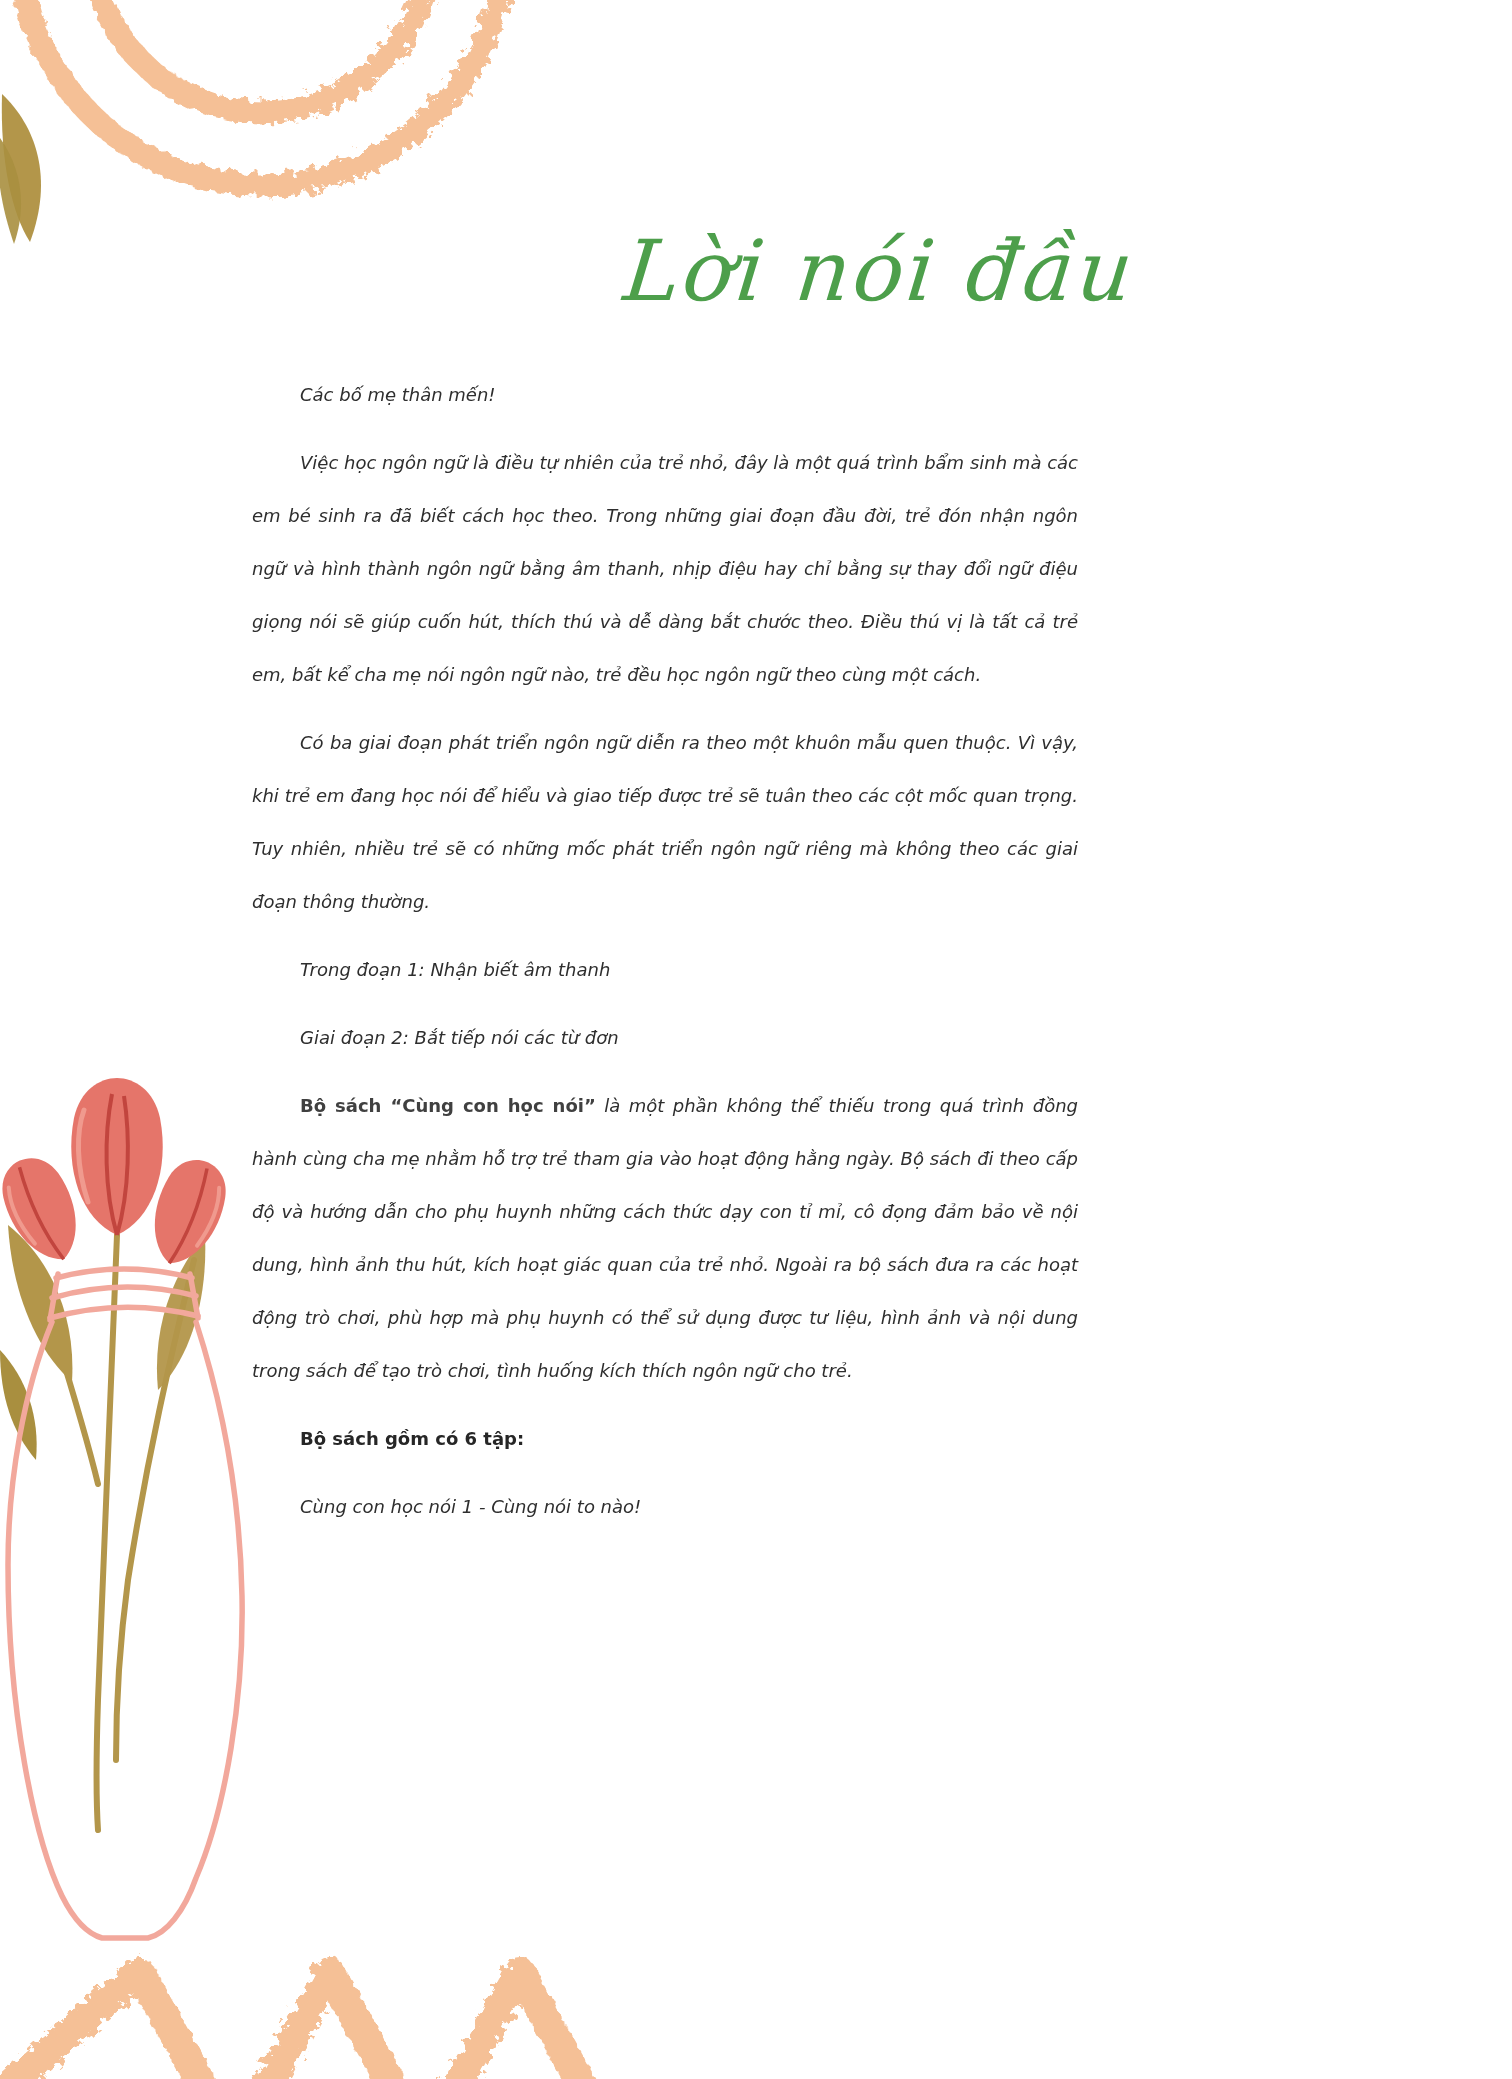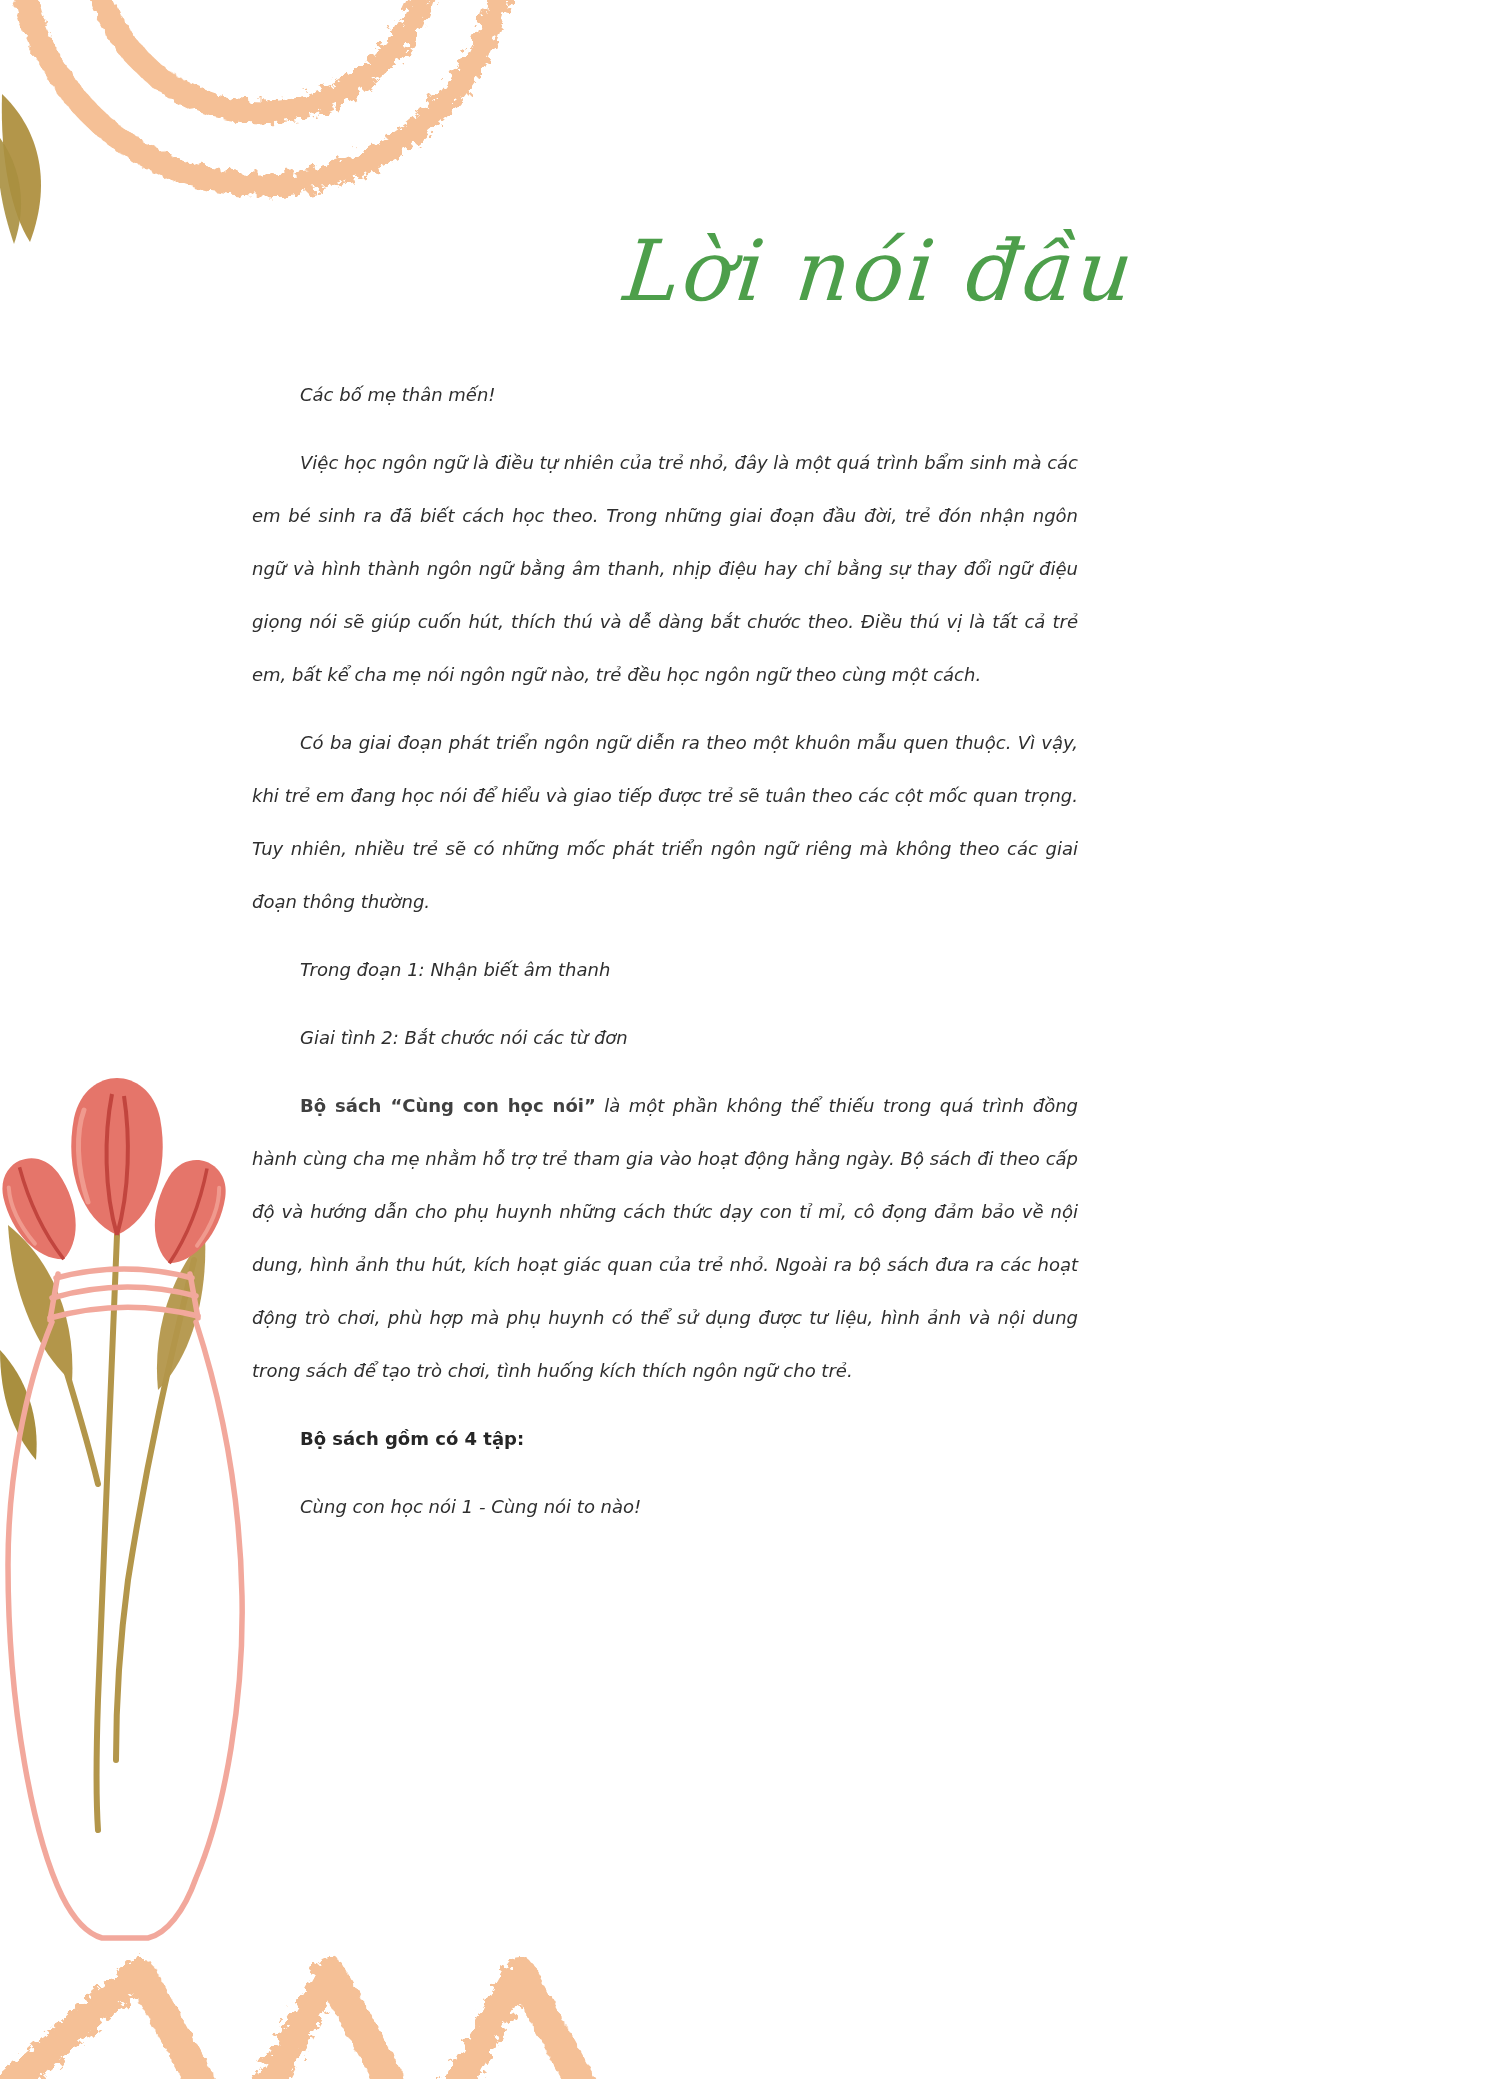--- a/index.html
+++ b/index.html
@@ -86,23 +86,23 @@
     <path d="M0,46 C 20,74 28,112 14,152 C 4,122 -6,84 0,46 Z" fill="#a98f3f" opacity="0.9"></path>
   </svg>
 
   <div class="page-title">Lời nói đầu</div>
 
   <div class="body-text">
     <p class="no-justify">Các bố mẹ thân mến!</p>
     <p>Việc học ngôn ngữ là điều tự nhiên của trẻ nhỏ, đây là một quá trình bẩm sinh mà các em bé sinh ra đã biết cách học theo. Trong những giai đoạn đầu đời, trẻ đón nhận ngôn ngữ và hình thành ngôn ngữ bằng âm thanh, nhịp điệu hay chỉ bằng sự thay đổi ngữ điệu giọng nói sẽ giúp cuốn hút, thích thú và dễ dàng bắt chước theo. Điều thú vị là tất cả trẻ em, bất kể cha mẹ nói ngôn ngữ nào, trẻ đều học ngôn ngữ theo cùng một cách.</p>
     <p>Có ba giai đoạn phát triển ngôn ngữ diễn ra theo một khuôn mẫu quen thuộc. Vì vậy, khi trẻ em đang học nói để hiểu và giao tiếp được trẻ sẽ tuân theo các cột mốc quan trọng. Tuy nhiên, nhiều trẻ sẽ có những mốc phát triển ngôn ngữ riêng mà không theo các giai đoạn thông thường.</p>
     <p class="no-justify">Trong đoạn 1: Nhận biết âm thanh</p>
-    <p class="no-justify">Giai tình 2: Bắt chước nói các từ đơn</p>
+    <p class="no-justify">Giai đoạn 2: Bắt tiếp nói các từ đơn</p>
     <p><strong>Bộ sách “Cùng con học nói”</strong><span> là một phần không thể thiếu trong quá trình đồng hành cùng cha mẹ nhằm hỗ trợ trẻ tham gia vào hoạt động hằng ngày. Bộ sách đi theo cấp độ và hướng dẫn cho phụ huynh những cách thức dạy con tỉ mỉ, cô đọng đảm bảo về nội dung, hình ảnh thu hút, kích hoạt giác quan của trẻ nhỏ. Ngoài ra bộ sách đưa ra các hoạt động trò chơi, phù hợp mà phụ huynh có thể sử dụng được tư liệu, hình ảnh và nội dung trong sách để tạo trò chơi, tình huống kích thích ngôn ngữ cho trẻ.</span></p>
-    <p class="series-heading no-justify">Bộ sách gồm có 4 tập:</p>
+    <p class="series-heading no-justify">Bộ sách gồm có 6 tập:</p>
     <p class="no-justify">Cùng con học nói 1 - Cùng nói to nào!</p>
   </div>
 
   <svg class="deco deco-flowers" width="290" height="890" viewBox="0 0 290 890">
 
     <g stroke="#b3964a" stroke-width="6" fill="none" stroke-linecap="round">
       <path d="M117,175 C 112,300 104,470 98,640 C 96,700 96,740 98,770"></path>
       <path d="M34,205 C 56,280 80,350 98,424"></path>
       <path d="M194,200 C 175,280 150,380 128,520 C 120,580 116,640 116,700"></path>
     </g>

